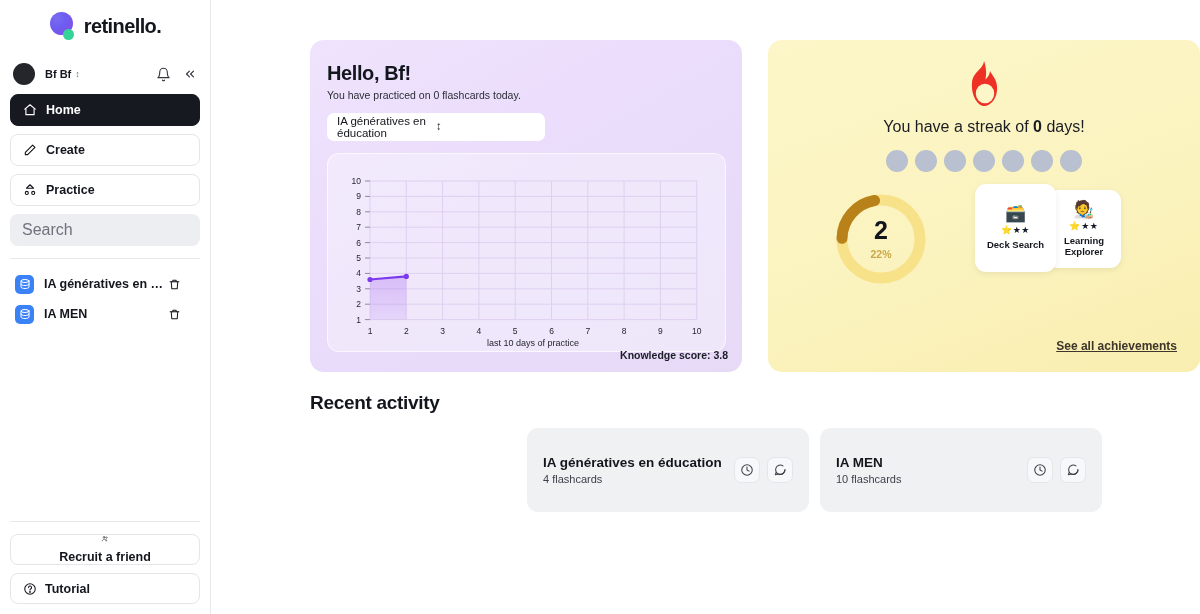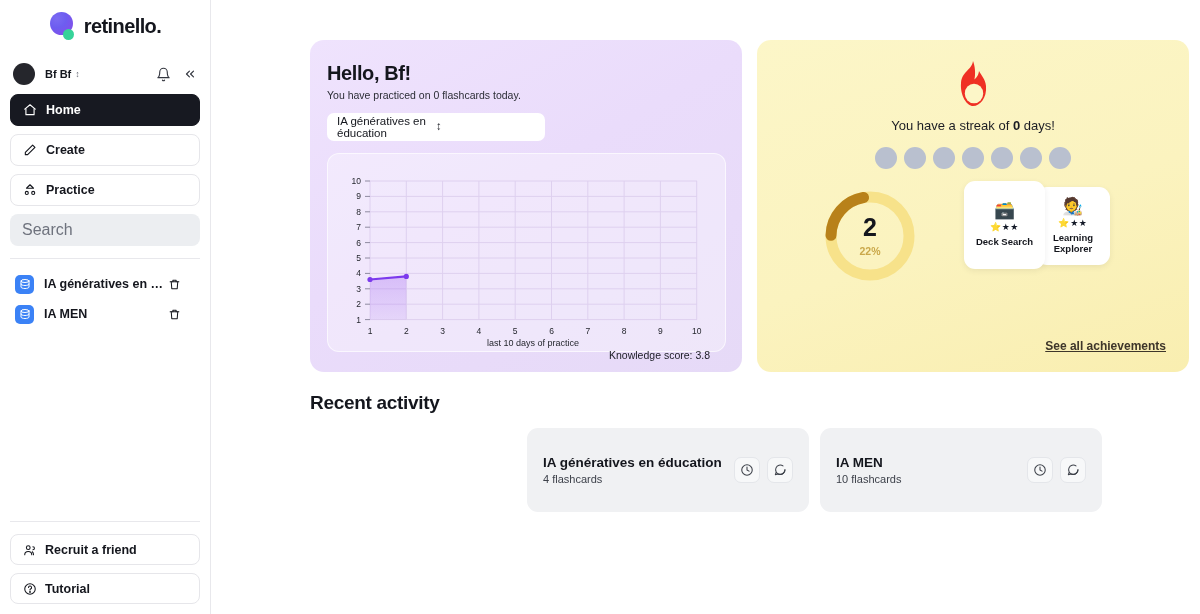--- a/index.html
+++ b/index.html
@@ -75,26 +75,26 @@
 
   .sb-spacer { flex: 1; }
   .sb-bottom { padding-bottom: 10px; }
   .sb-bottom .divider { margin-bottom: 12px; }
   .btn-row { display: flex; gap: 8px; }
   .sb-btn {
     display: flex; align-items: center; justify-content: flex-start; gap: 8px;
     height: 31px; border-radius: 8px; border: 1px solid #e6e6ea; background: #fff;
     font-size: 12.5px; font-weight: 700; color: #14161d; padding: 0 12px; cursor: pointer;
   }
-  .sb-btn.full { width: 100%; margin-bottom: 8px; }
+  .sb-btn.full { width: 100%; margin-bottom: 8px; flex-direction: column; }
   .sb-btn.half { flex: 1; }
 
   
   .main { flex: 1; position: relative; height: 614px; overflow: hidden; }
-  .cards-row { display: flex; gap: 15px; padding: 40px 10px 0 99px; }
+  .cards-row { display: flex; gap: 26px; padding: 40px 10px 0 99px; }
 
   .card-purple {
     width: 432px; height: 332px; border-radius: 14px;
     background: linear-gradient(150deg, #efe3fd 0%, #eadcfb 45%, #e6daf7 100%);
     position: relative; flex: 0 0 432px; padding: 22px 18px 0 17px;
   }
   .hello { font-size: 20px; font-weight: 800; letter-spacing: -0.4px; color: #14161d; }
   .sub { font-size: 10.5px; color: #2b2d35; margin-top: 4px; }
   .select-box {
     margin-top: 12px; width: 218px; height: 28px; background: #fff; border-radius: 7px;
@@ -103,31 +103,31 @@
   .select-box span { font-size: 11.5px; color: #14161d; flex: 1; }
   .select-caret { font-size: 9px; color: #6a6d78; line-height: 1; }
 
   .chart-card {
     margin-top: 12px; width: 399px; height: 199px; border-radius: 12px;
     background: rgba(255,255,255,0.33); border: 1px solid rgba(255,255,255,0.65);
     position: relative;
   }
   .chart-svg { position: absolute; left: 0; top: 0; }
   .knowledge {
-    position: absolute; right: 32px; bottom: 11px; font-size: 10.5px;
-    font-weight: 400; color: #1b1d24;
+    position: absolute; right: 14px; bottom: 11px; font-size: 10.5px;
+    font-weight: 700; color: #1b1d24;
   }
 
   .card-yellow {
     width: 432px; height: 332px; border-radius: 14px;
     background: linear-gradient(160deg, #fcf6c8 0%, #fbf3bf 55%, #f9eeb0 100%);
     flex: 0 0 432px; position: relative;
   }
   .flame-wrap { display: flex; justify-content: center; padding-top: 18px; }
-  .streak-text { text-align: center; font-size: 13px; color: #1b1d24; margin-top: 8px; }
+  .streak-text { text-align: center; font-size: 16px; color: #1b1d24; margin-top: 8px; }
   .streak-text b { font-weight: 800; }
   .dots { display: flex; justify-content: center; gap: 7px; margin-top: 14px; }
   .dot { width: 22px; height: 22px; border-radius: 50%; background: #b9c0cf; }
 
   .lower-yellow { display: flex; align-items: flex-start; margin-top: 18px; padding: 0 14px; }
   .ring-wrap { position: relative; width: 98px; height: 98px; margin-left: 50px; }
   .ring-center {
     position: absolute; inset: 0; display: flex; flex-direction: column;
     align-items: center; justify-content: center;
   }

